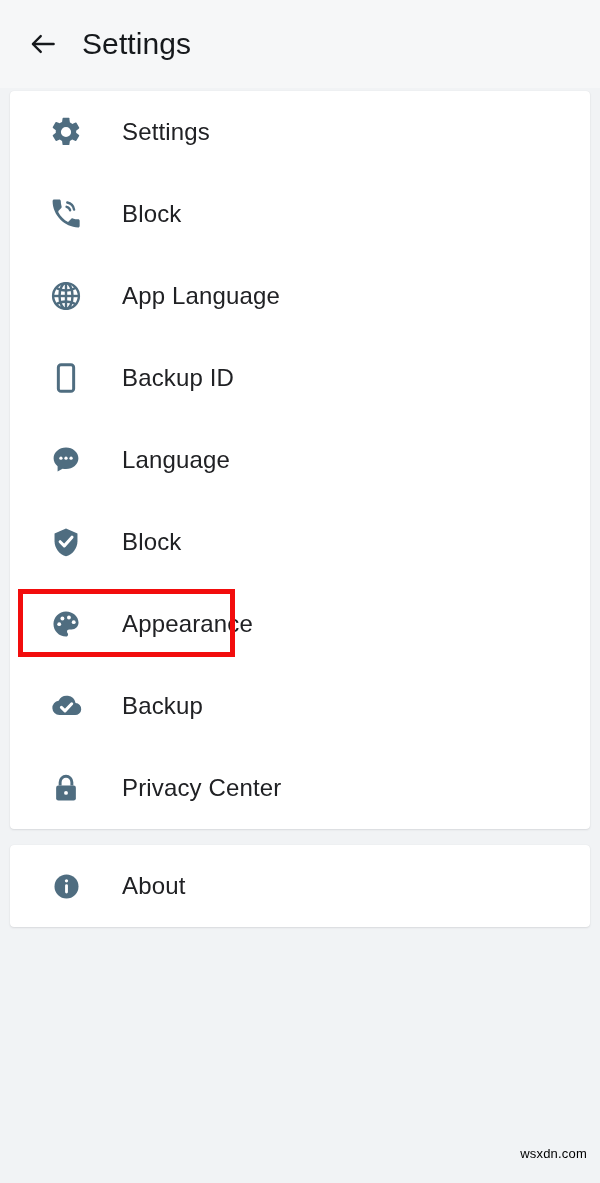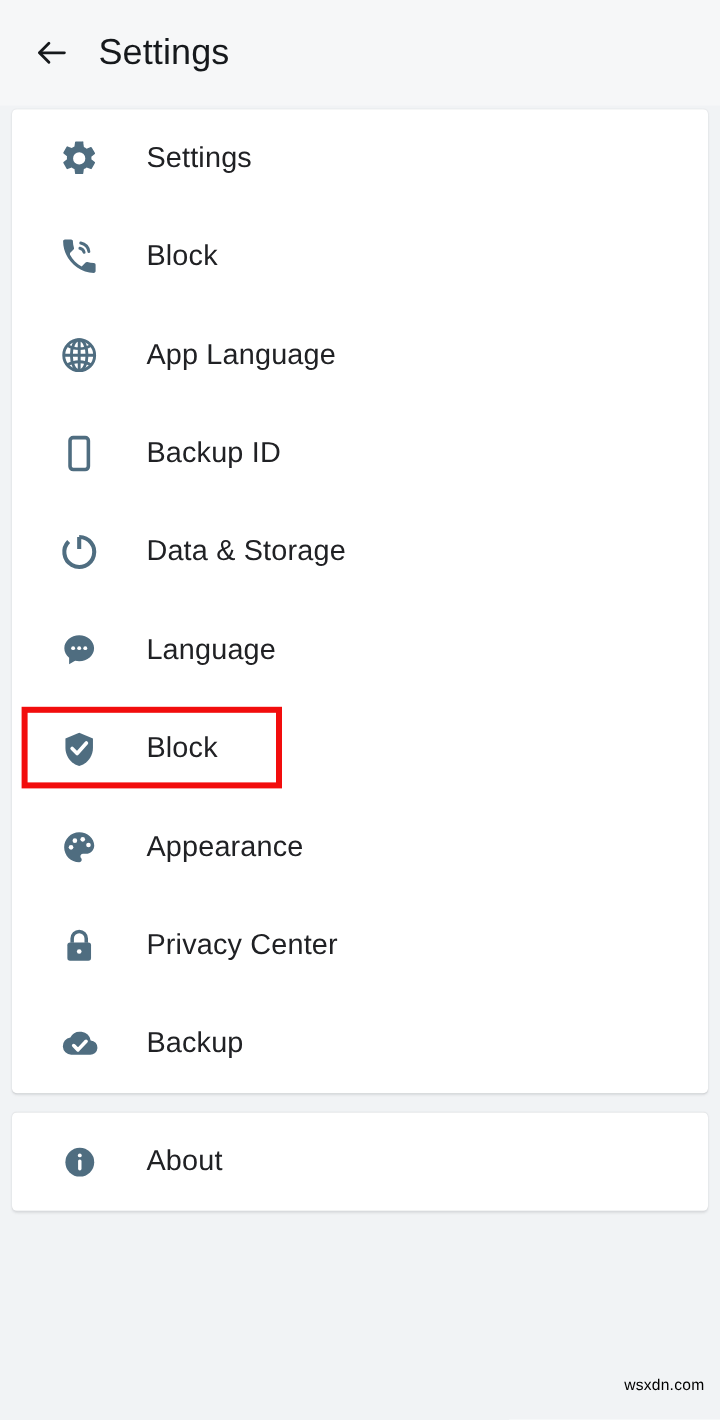--- a/index.html
+++ b/index.html
@@ -165,29 +165,20 @@
 
   <div class="row">
     <span class="ricon">
       <svg width="34" height="34" viewBox="0 0 24 24" fill="none" stroke="#4f6d80" stroke-width="2.1">
         <rect x="6.6" y="2.6" width="10.8" height="18.8" rx="1.9"></rect>
       </svg>
     </span>
     <span class="rlabel">Backup ID</span>
   </div>
 
-  <div class="row">
-    <span class="ricon">
-      <svg width="34" height="34" viewBox="0 0 24 24" fill="none" stroke="#4f6d80" stroke-width="2.4" stroke-linecap="butt">
-        <path d="M12 3.2a8.8 8.8 0 1 1-6.2 2.6"></path>
-        <path d="M12 3.2 L12 10.2"></path>
-      </svg>
-    </span>
-    <span class="rlabel">Data &amp; Storage</span>
-  </div>
 
   <div class="row">
     <span class="ricon">
       <svg width="32" height="32" viewBox="0 0 24 24">
         <path fill="#4f6d80" d="M12 2.6c-5.1 0-9.3 3.6-9.3 8.1 0 2.35 1.15 4.47 3 5.96v4.04l3.72-2.18c.82.2 1.69.31 2.58.31 5.1 0 9.3-3.6 9.3-8.13S17.1 2.6 12 2.6z"></path>
         <circle cx="8.2" cy="10.6" r="1.22" fill="#ffffff"></circle>
         <circle cx="12" cy="10.6" r="1.22" fill="#ffffff"></circle>
         <circle cx="15.8" cy="10.6" r="1.22" fill="#ffffff"></circle>
       </svg>
     </span>
@@ -212,37 +203,37 @@
         <circle cx="9.3" cy="7.9" r="1.45" fill="#ffffff"></circle>
         <circle cx="14.2" cy="7.1" r="1.45" fill="#ffffff"></circle>
         <circle cx="17.8" cy="10.6" r="1.45" fill="#ffffff"></circle>
       </svg>
     </span>
     <span class="rlabel">Appearance</span>
   </div>
 
   <div class="row">
     <span class="ricon">
+      <svg width="33" height="33" viewBox="0 0 24 24">
+        <path fill="#4f6d80" d="M18.6 9.5a6.6 6.6 0 0 0-12.33-1.77A5.26 5.26 0 0 0 6.8 18.2h11.3a4.35 4.35 0 0 0 .5-8.7z"></path>
+        <polyline points="8.3,12.6 10.9,15.2 15.8,10.0" fill="none" stroke="#ffffff" stroke-width="2.2" stroke-linecap="round" stroke-linejoin="round"></polyline>
+      </svg>
+    </span>
+    <span class="rlabel">Backup</span>
+  </div>
+
+  <div class="row">
+    <span class="ricon">
       <svg width="32" height="32" viewBox="0 0 24 24">
         <path d="M7.6 10.2V7.6a4.4 4.4 0 0 1 8.8 0v2.6" fill="none" stroke="#4f6d80" stroke-width="2.2"></path>
         <rect x="4.6" y="10.1" width="14.8" height="11.3" rx="1.7" fill="#4f6d80"></rect>
         <circle cx="12" cy="15.7" r="1.45" fill="#ffffff"></circle>
       </svg>
     </span>
     <span class="rlabel">Privacy Center</span>
-  </div>
-
-  <div class="row">
-    <span class="ricon">
-      <svg width="33" height="33" viewBox="0 0 24 24">
-        <path fill="#4f6d80" d="M18.6 9.5a6.6 6.6 0 0 0-12.33-1.77A5.26 5.26 0 0 0 6.8 18.2h11.3a4.35 4.35 0 0 0 .5-8.7z"></path>
-        <polyline points="8.3,12.6 10.9,15.2 15.8,10.0" fill="none" stroke="#ffffff" stroke-width="2.2" stroke-linecap="round" stroke-linejoin="round"></polyline>
-      </svg>
-    </span>
-    <span class="rlabel">Backup</span>
   </div>
 
 </div>
 
 <div class="card-gap"></div>
 
 <div class="card">
   <div class="row">
     <span class="ricon">
       <svg width="31" height="31" viewBox="0 0 24 24">

